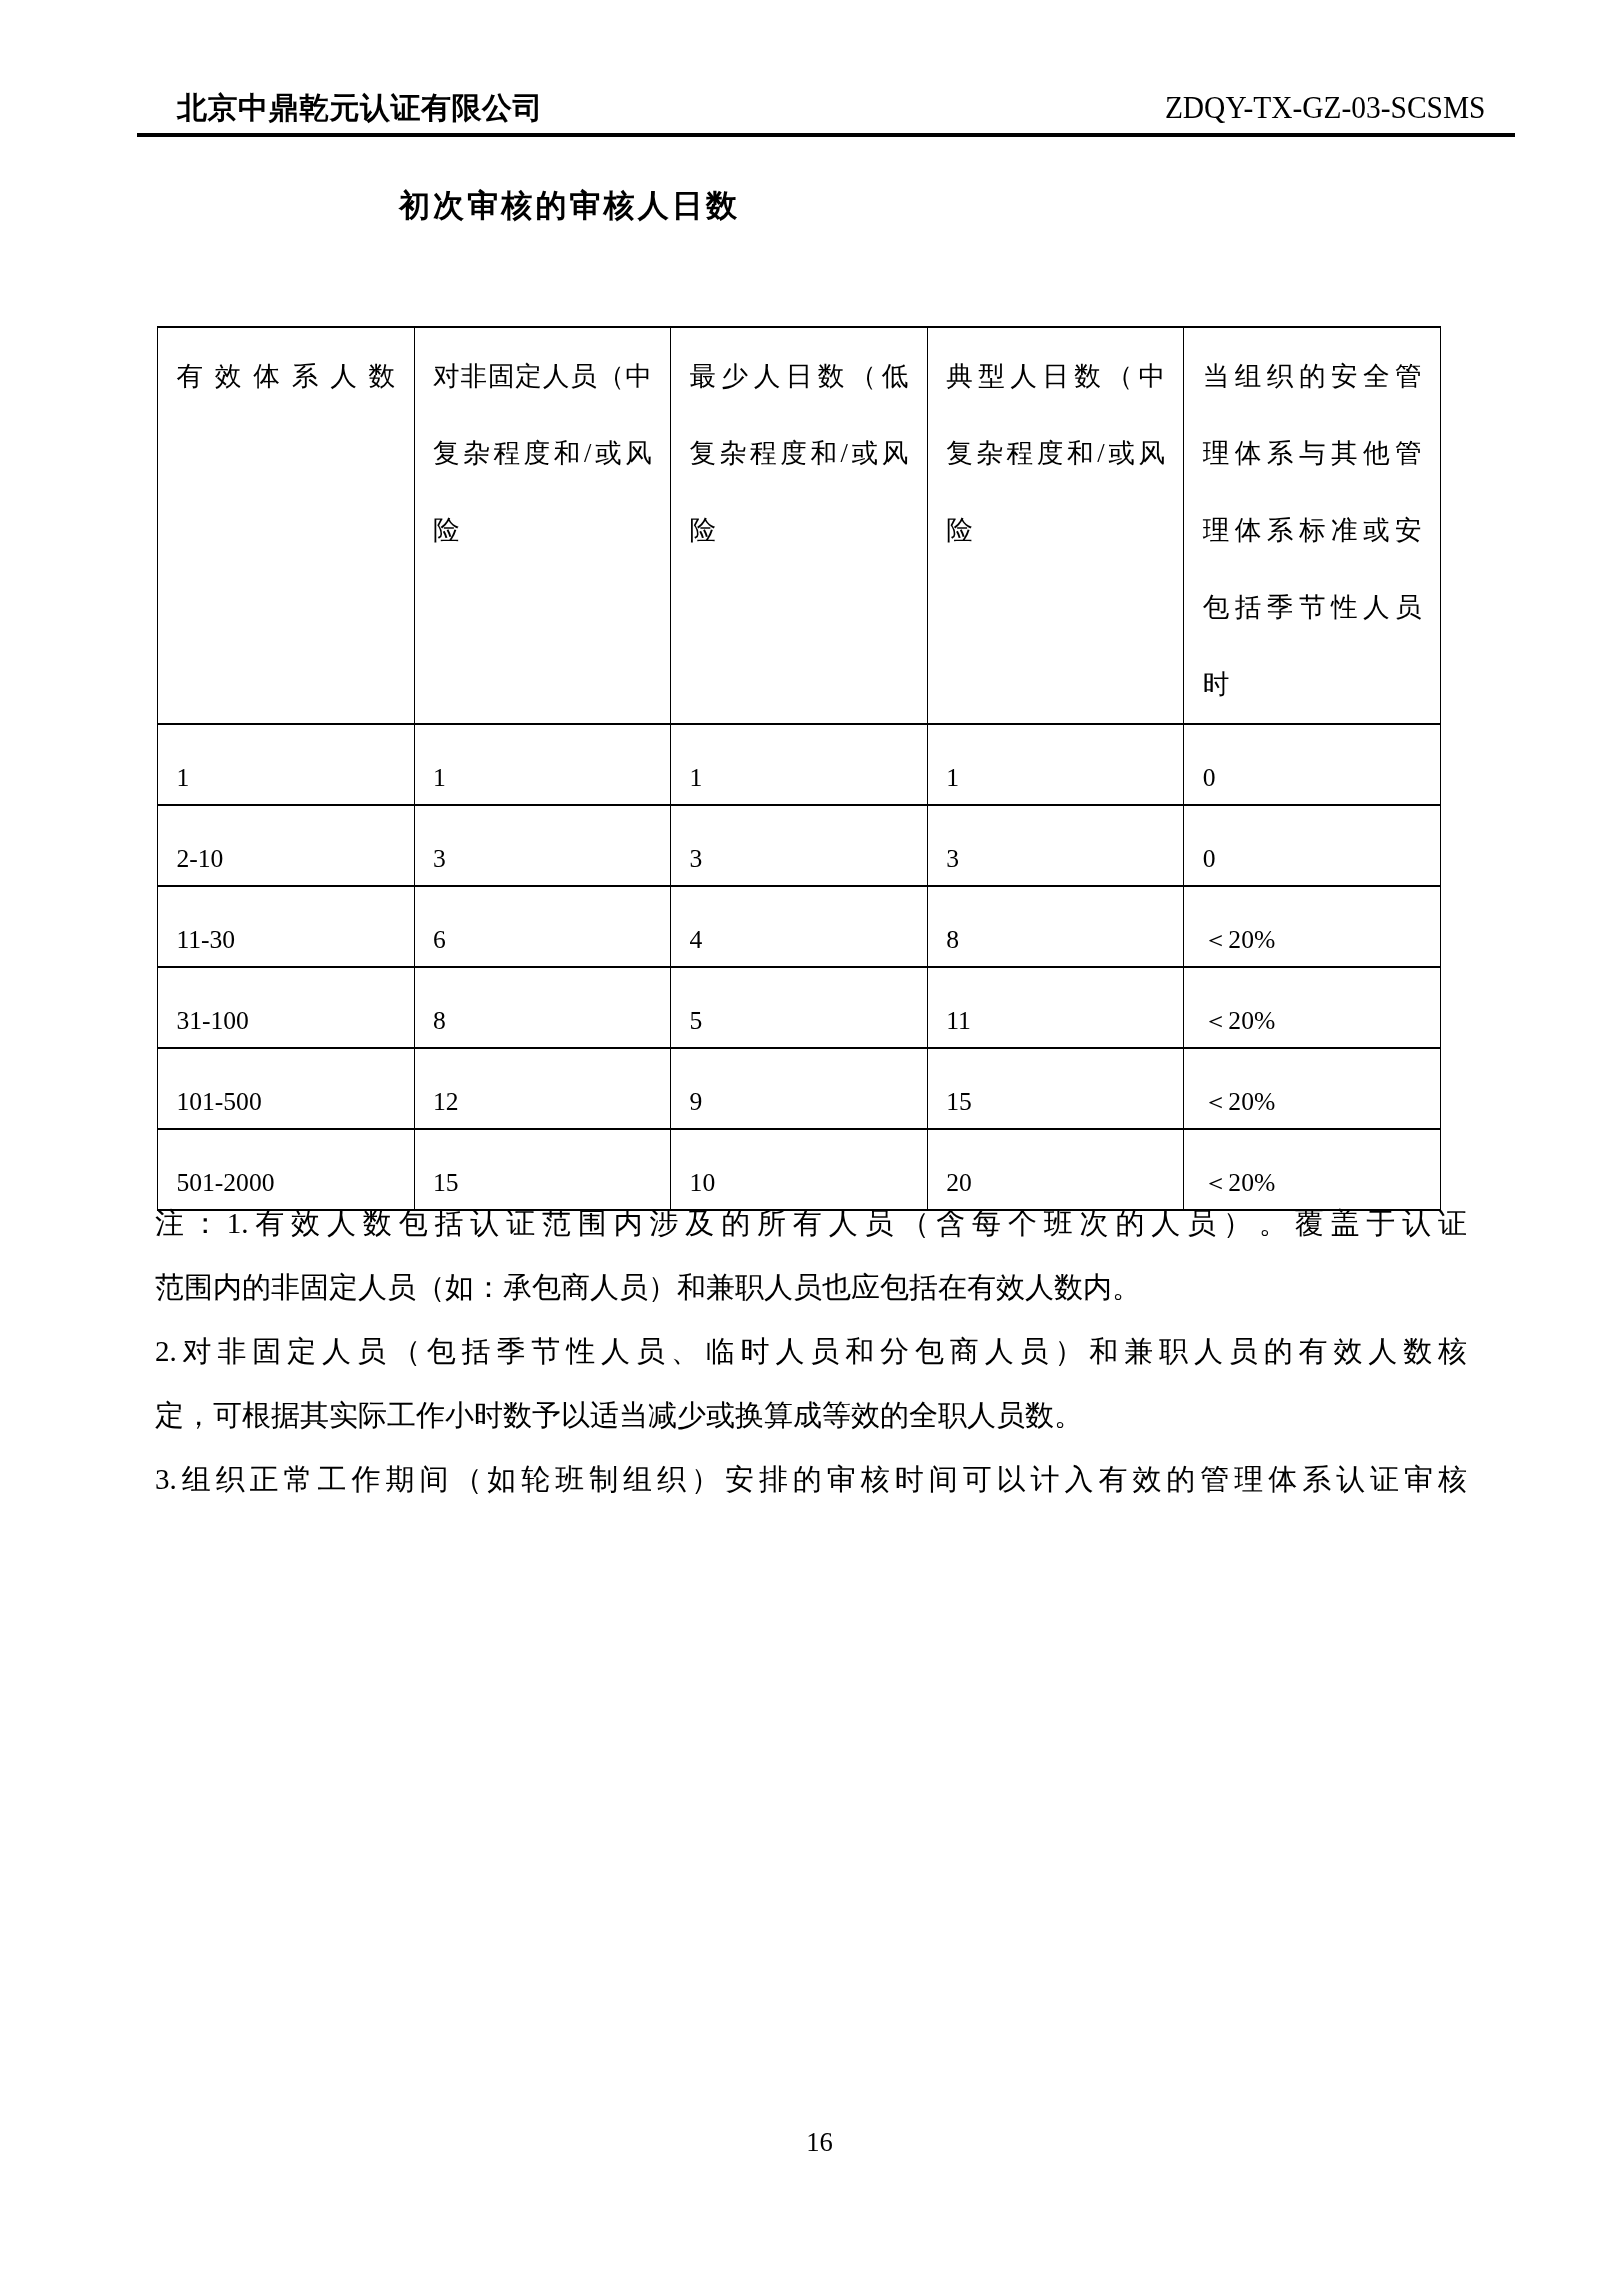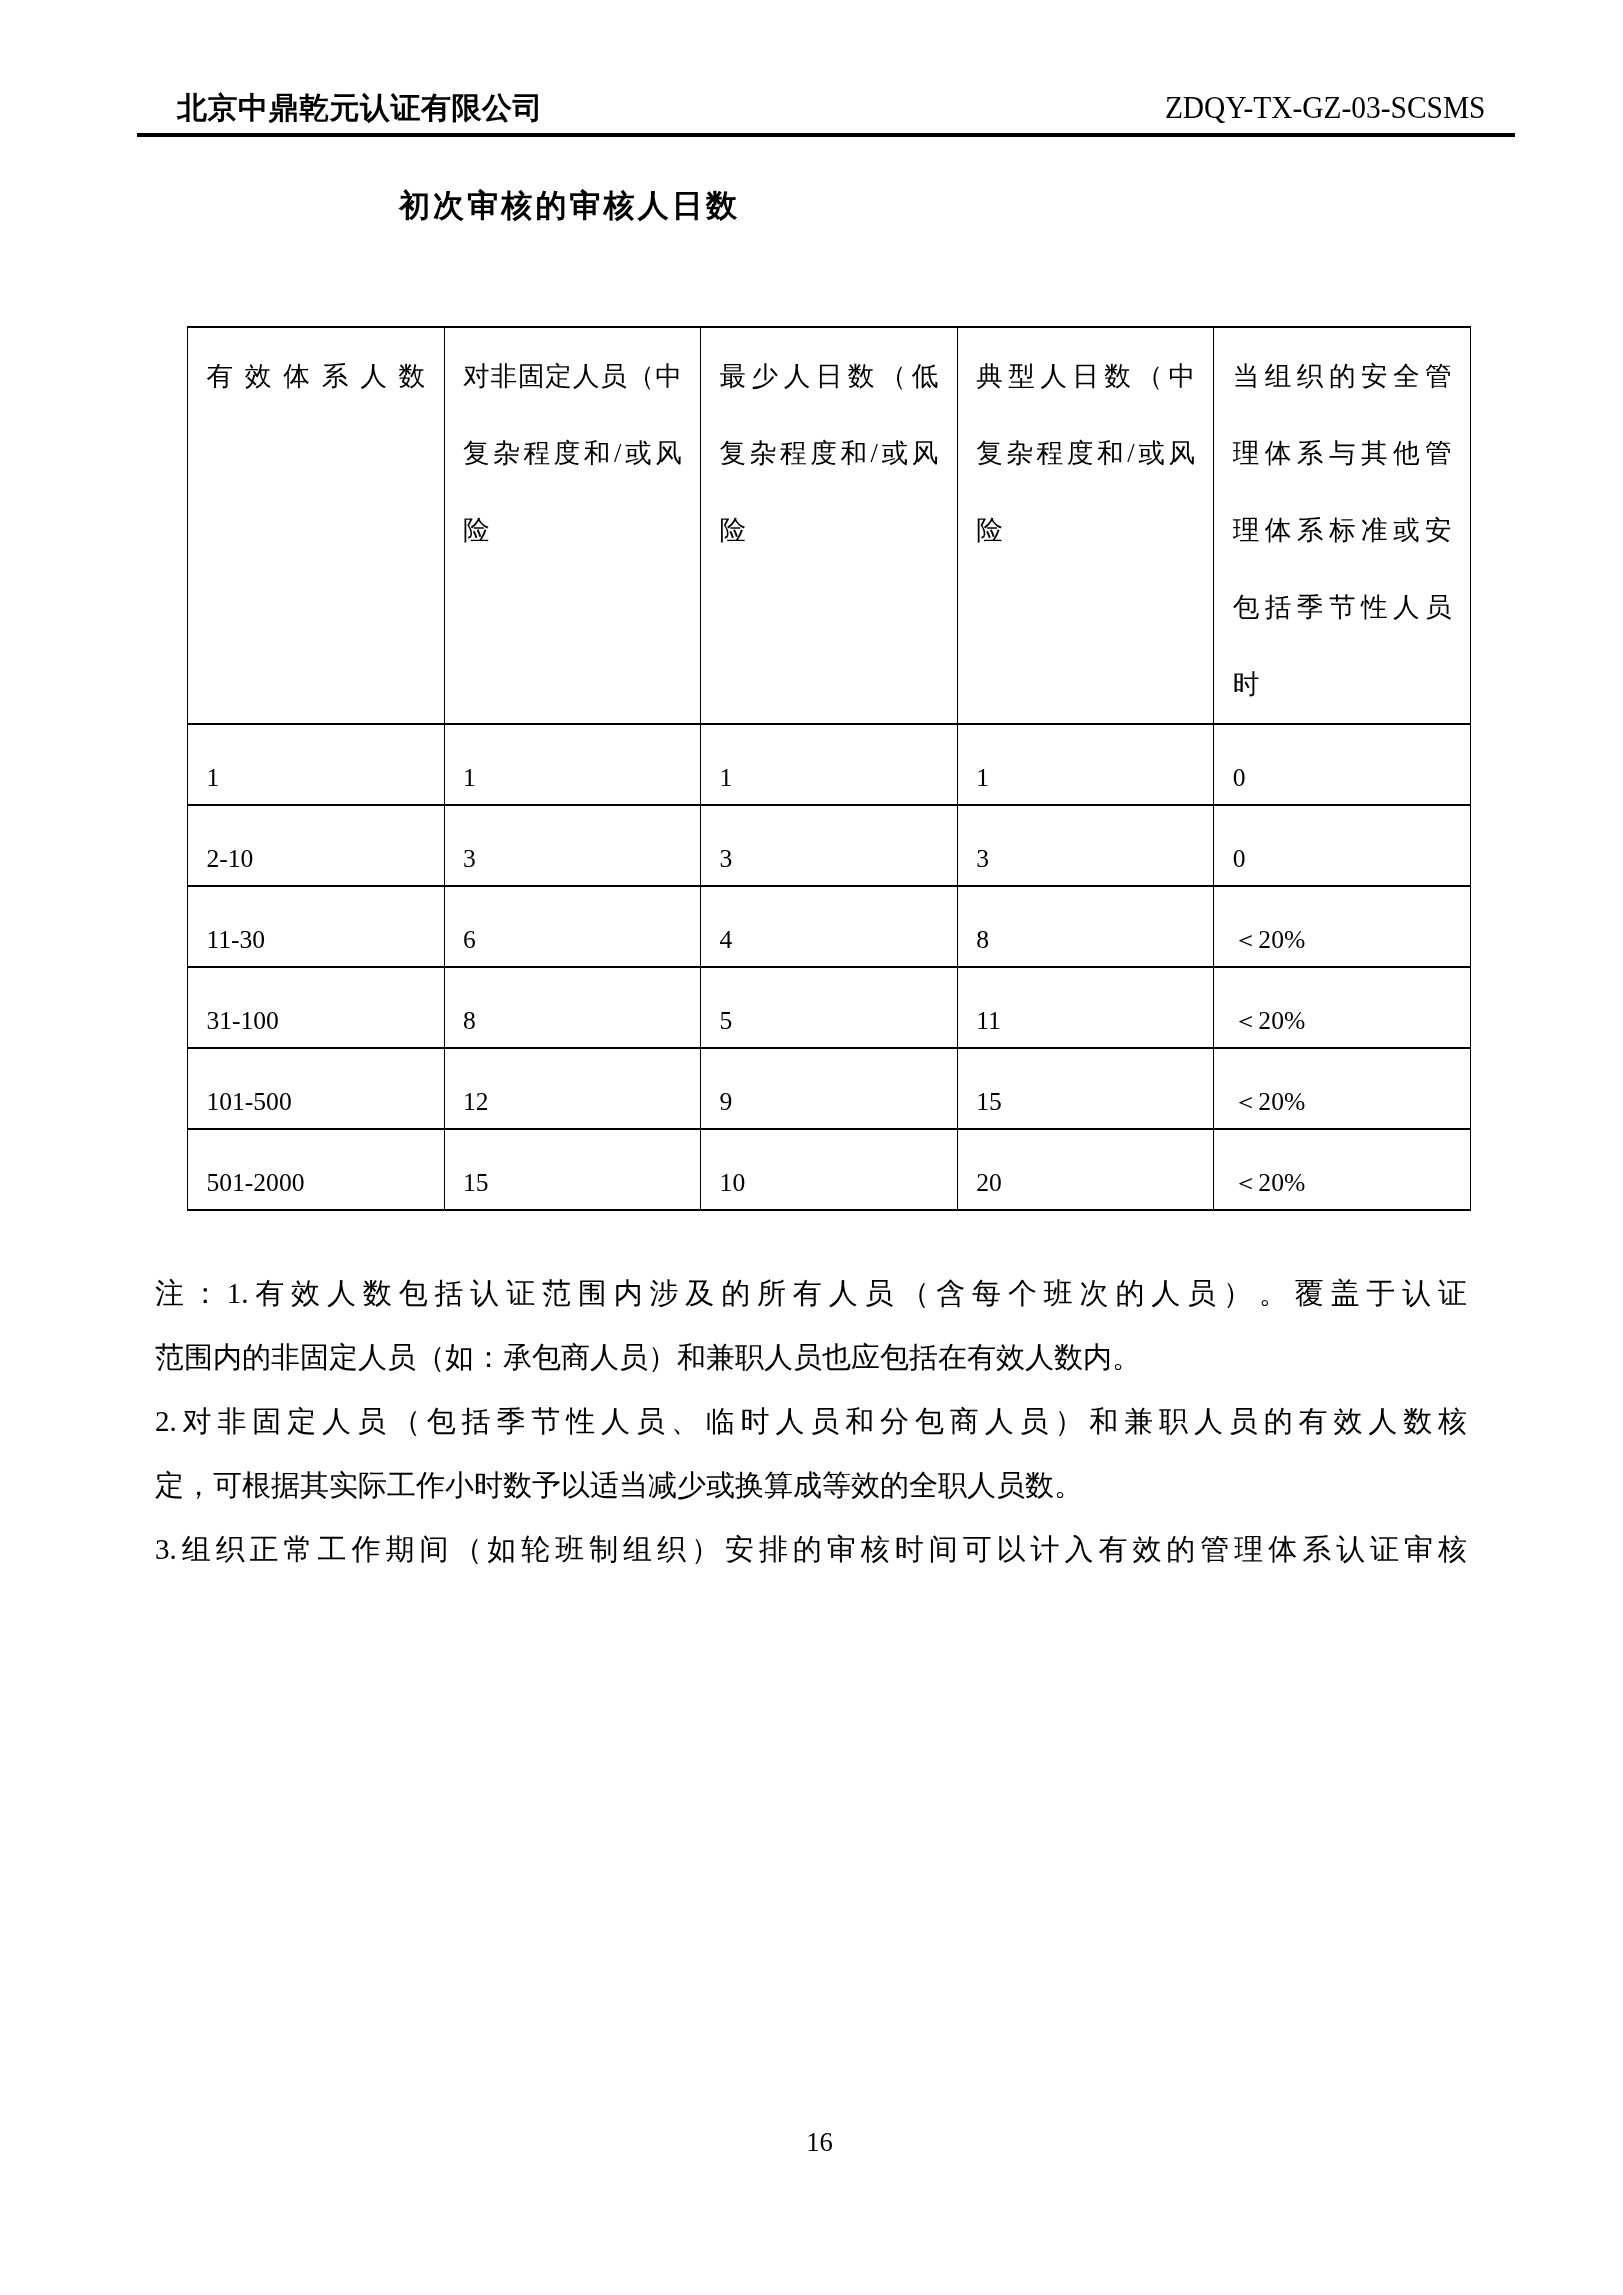--- a/index.html
+++ b/index.html
@@ -47,21 +47,21 @@
     font-size: 31px;
     font-weight: bold;
     letter-spacing: 3.1px;
     line-height: 1;
     white-space: nowrap;
   }
 
   
   table.audit {
     position: absolute;
-    left: 187px; top: 326px;
+    left: 157px; top: 326px;
     width: 1284px;
     border-collapse: collapse;
     table-layout: fixed;
   }
   table.audit col { width: 20%; }
   table.audit th, table.audit td {
     border: 1.5px solid #000;
     border-top-width: 2.6px;
     border-bottom-width: 2.6px;
     font-weight: normal;
@@ -86,21 +86,21 @@
     padding: 0 5.1px 13.3px 18.4px;
     font-size: 25.6px;
     line-height: 1;
     text-align: left;
     white-space: nowrap;
   }
 
   
   .notes {
     position: absolute;
-    left: 155px; top: 1261px;
+    left: 155px; top: 1191px;
     width: 1312px;
     font-size: 29px;
   }
   .nline { line-height: 64px; }
   .nline.just {
     text-align: justify;
     text-align-last: justify;
     text-justify: inter-character;
   }
 

